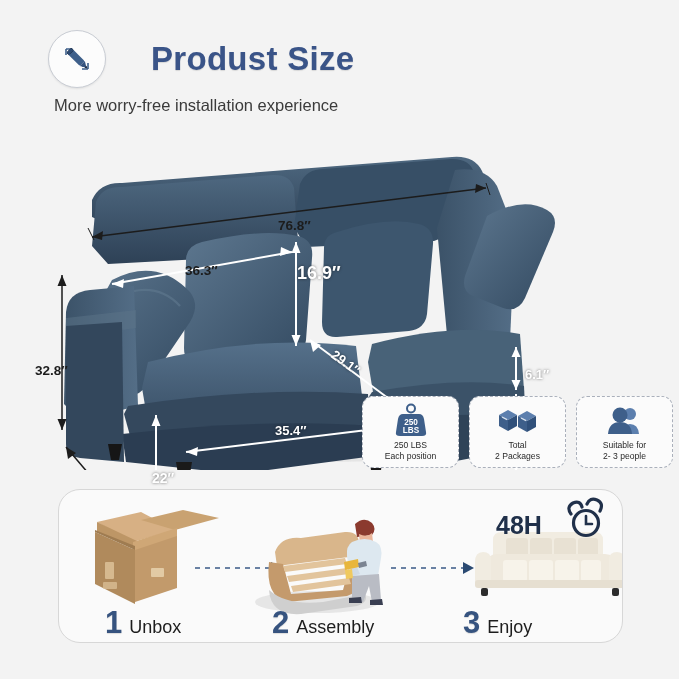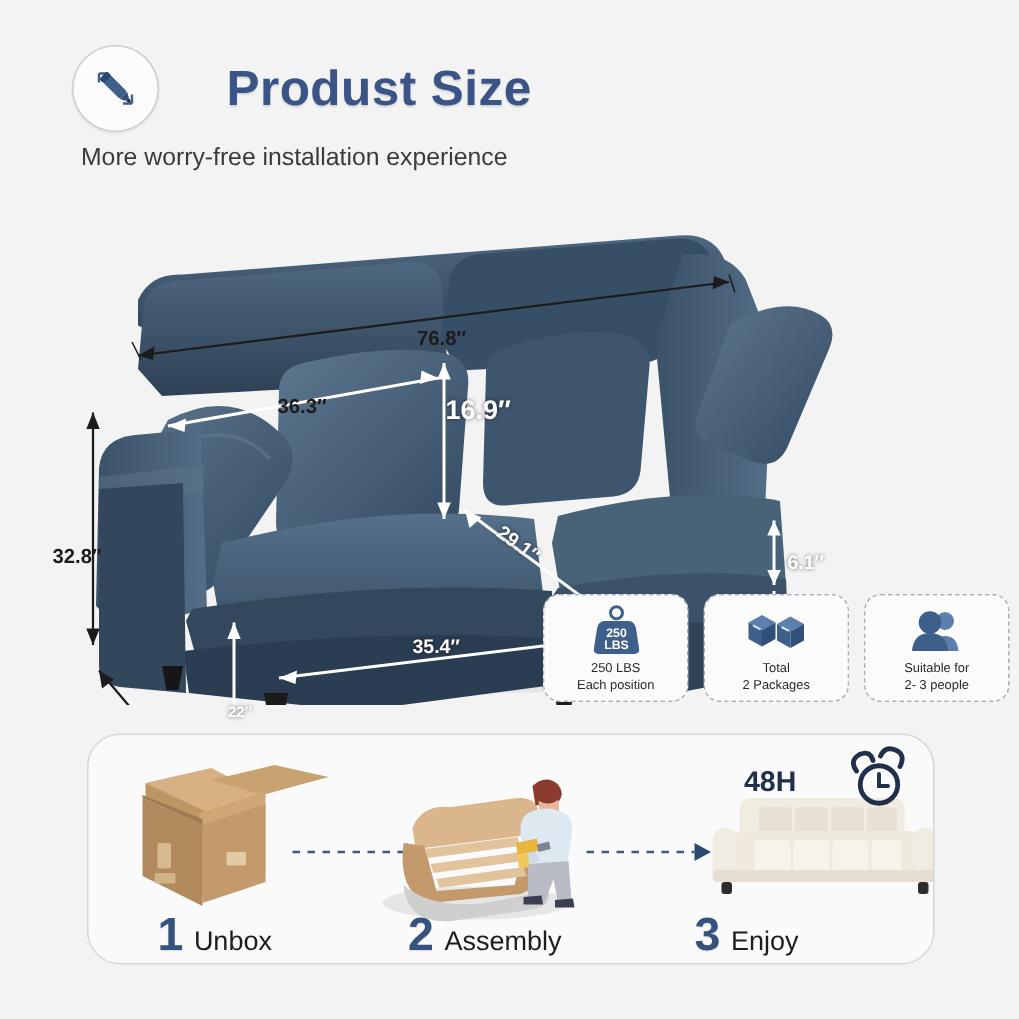--- a/index.html
+++ b/index.html
@@ -41,21 +41,21 @@
 
   
   .panel{position:absolute;left:58px;top:489px;width:563px;height:152px;
     border:1.3px solid #d7d7d7;border-radius:22px;background:#fafafa;}
   .steps-art{position:absolute;left:0;top:0;}
   .step-label{position:absolute;display:flex;align-items:baseline;gap:7px;}
   .step-num{font-size:31px;font-weight:bold;color:#36537f;line-height:1;
     text-shadow:0 1px 1px rgba(0,0,0,.12);}
   .step-word{font-size:18px;color:#1d1d1d;margin-top:24px;}
   .clock48{position:absolute;display:flex;align-items:center;gap:1px;}
-  .clock48 .h{font-size:19px;font-weight:bold;color:#20304a;}
+  .clock48 .h{font-size:25px;font-weight:bold;color:#20304a;}
 </style>
 </head>
 <body>
 
 <div id="root">
 
   <div class="header">
     <div class="title-row">
       <div class="title-icon">
         <svg width="40" height="40" viewBox="0 0 40 40">
@@ -201,21 +201,21 @@
       </g>
     </svg>
 
     <div id="dim-layer">
         <div class="dim black" style="left: 278px; top: 118px; font-size: 13.5px;">76.8″</div>
         <div class="dim black" style="left: 185px; top: 163px; font-size: 13.5px; text-align: center;">36.3″</div>
         <div class="dim white" style="left: 297px; top: 163px; font-size: 18px;">16.9″</div>
         <div class="dim black" style="left: 35px; top: 263px; font-size: 13.5px;">32.8″</div>
         <div class="dim white" style="left: 330px; top: 255px; font-size: 13px; transform: rotate(36deg);">29.1″</div>
         <div class="dim white" style="left: 275px; top: 323px; font-size: 13px;">35.4″</div>
-        <div class="dim white" style="left: 152px; top: 370px; font-size: 10px;">22″</div>
+        <div class="dim white" style="left: 152px; top: 370px; font-size: 14px;">22″</div>
         <div class="dim black" style="left: 78px; top: 401px; font-size: 13.5px; transform: rotate(33deg);">29.5</div>
         <div class="dim black" style="left: 309px; top: 408px; font-size: 13.5px;">3.1″</div>
         <div class="dim white" style="left: 388px; top: 339px; font-size: 13px;">19.4″</div>
         <div class="dim white" style="left: 525px; top: 267px; font-size: 13px;">6.1″</div>
         <div class="dim white" style="left: 525px; top: 297px; font-size: 13px;">5.1″</div>
         <div class="dim white" style="left: 525px; top: 336px; font-size: 13px;">5.1″</div>
       </div>
   </div>
 
   <div class="badges">

